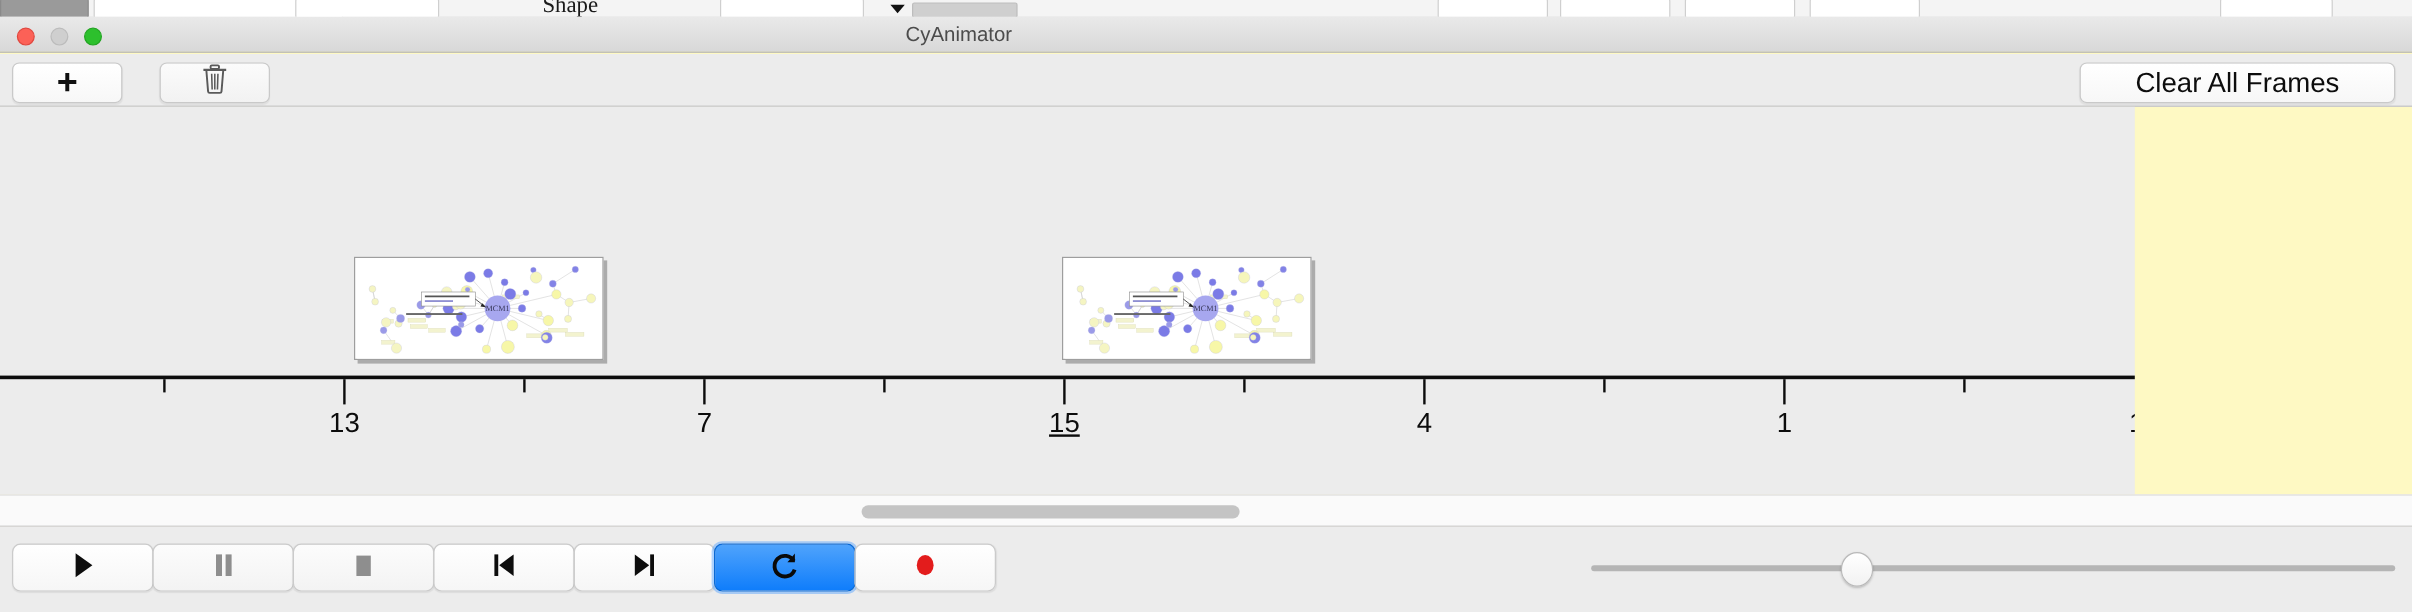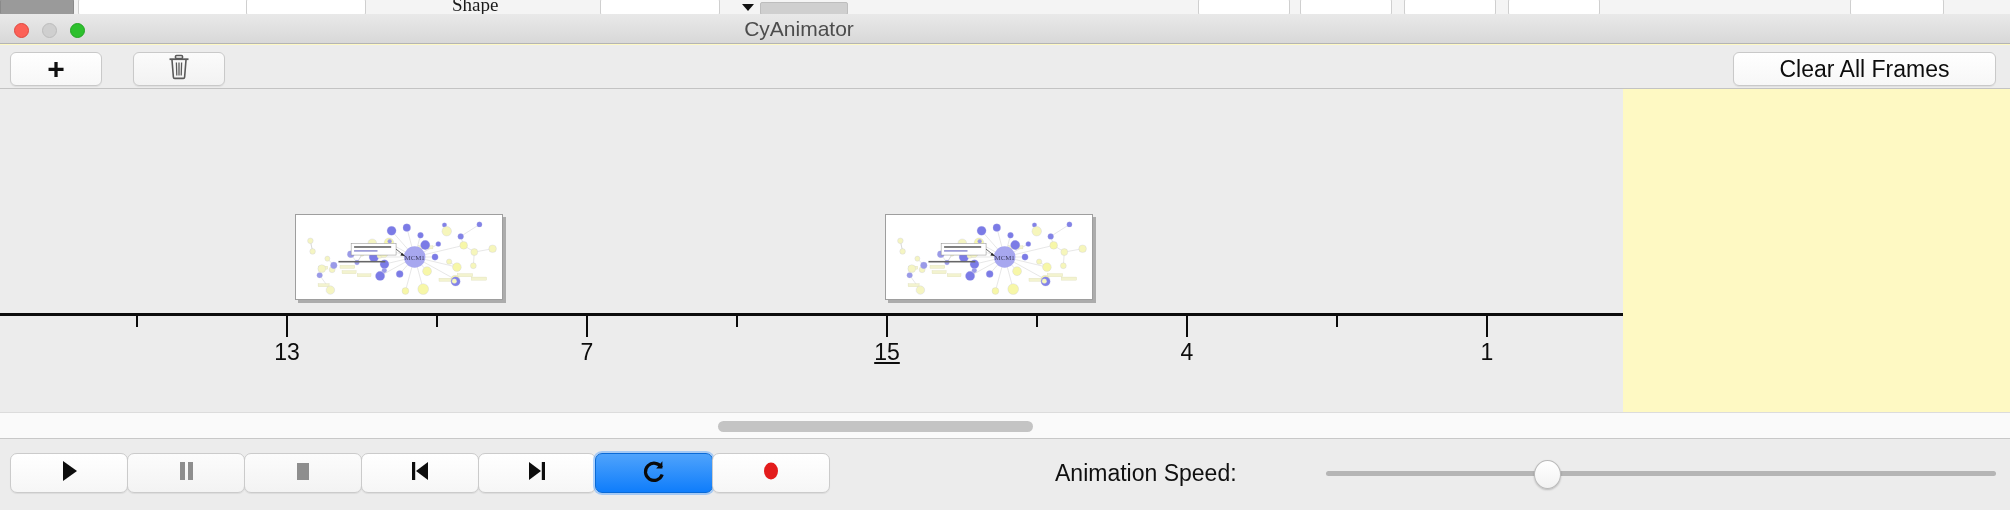--- a/index.html
+++ b/index.html
@@ -82,21 +82,21 @@
   }
   .traffic.close  { left: 14px; background: #fc6157; border: 1px solid #e0483f; }
   .traffic.min    { left: 42px; background: #cfcfcf; border: 1px solid #bcbcbc; }
   .traffic.max    { left: 70px; background: #2dc02d; border: 1px solid #23a523; }
   .window-title {
     position: absolute;
     left: 0; top: 0;
     width: 1598px;
     line-height: 30px;
     text-align: center;
-    font-size: 21px;
+    font-size: 17px;
     color: #4c4c4c;
   }
 
   
   .toolbar {
     position: absolute;
     left: 0; top: 45px;
     width: 2010px; height: 44px;
     background: #ececec;
     border-bottom: 1px solid #c3c3c3;
@@ -131,21 +131,21 @@
     font-weight: bold;
     line-height: 1;
     color: #101010;
   }
   .trash-icon { display: block; }
 
   
   .timeline {
     position: absolute;
     left: 0; top: 89px;
-    width: 1623px; height: 323px;
+    width: 1779px; height: 323px;
     background: #ececec;
     overflow: hidden;
   }
   .frame {
     position: absolute;
     background: #ffffff;
     border: 1px solid #9e9e9e;
     box-shadow: 3px 3px 0 rgba(120,120,120,0.55);
     box-sizing: border-box;
     overflow: hidden;
@@ -707,18 +707,17 @@
               <path d="M20.5 9.5 A8.6 8.6 0 1 0 21.2 16.6" fill="none" stroke="#0a0a0a" stroke-width="3.2" stroke-linecap="butt"></path>
               <path d="M21.4 3.2 L21.4 10.6 L15.2 10.6 Z" fill="#0a0a0a"></path>
             </svg></span>
         </div>
         <div class="ctl-btn" style="left: 712px;">
           <span><svg width="26" height="26" viewBox="0 0 26 26">
               <ellipse cx="13" cy="13" rx="7" ry="8.4" fill="#e31c1c"></ellipse>
             </svg></span>
         </div>
       </div>
-    <div class="speed-label">Animation Speed:</div>
     <div class="slider-track"></div>
     <div class="slider-thumb" id="speed-thumb" style="left: 1534.1px;"></div>
   </div>
 
 </div>
 
 </body></html>

